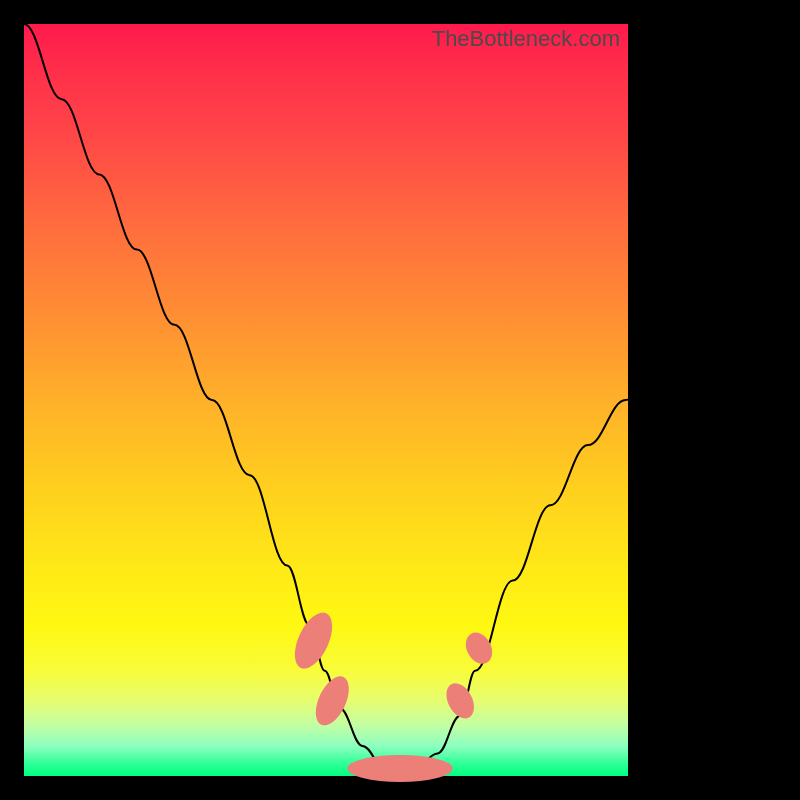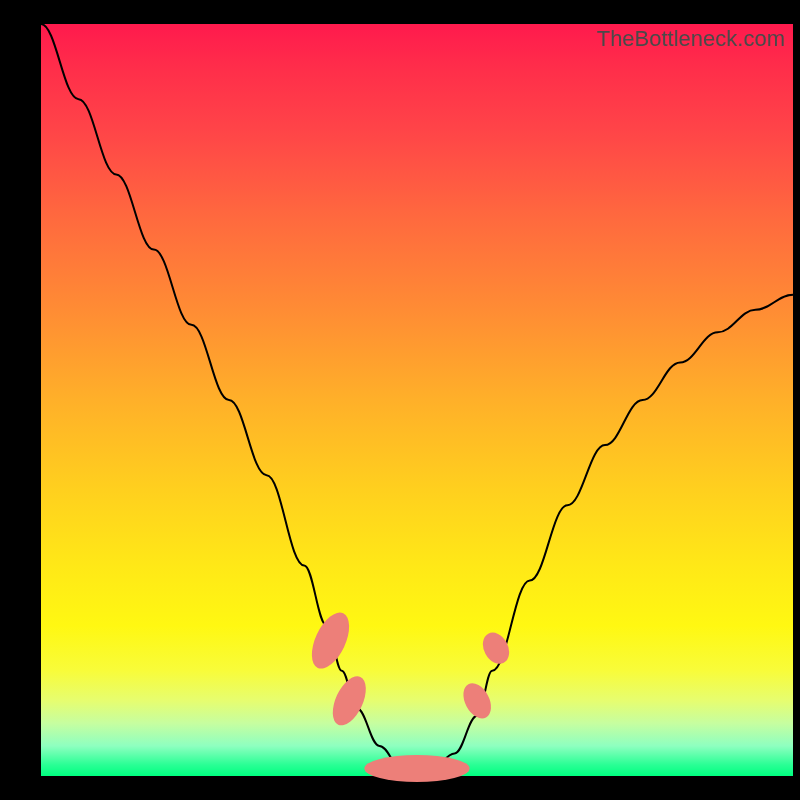--- a/index.html
+++ b/index.html
@@ -15,40 +15,39 @@
     left: 0;
     top: 0;
     width: 800px;
     height: 800px;
     background: #000;
   }
   .plot {
     position: absolute;
     left: 24px;
     top: 24px;
-    width: 752px;
+    width: 604px;
     height: 752px;
     background: linear-gradient(to bottom,
       #ff1a4d 0%,
       #ff2e4a 6%,
       #ff4448 14%,
       #ff6a3e 26%,
       #ff8c34 38%,
       #ffb029 50%,
       #ffd01e 62%,
       #ffe817 72%,
       #fff812 80%,
       #f8fc3a 86%,
       #e6fd70 90%,
       #c6fea0 93%,
       #8effc0 96%,
       #2aff95 98.5%,
       #00ff80 100%
     );
-    margin-left: 17px;
   }
   .watermark {
     position: absolute;
     top: 2px;
     right: 8px;
     font-family: Arial, Helvetica, sans-serif;
     font-size: 22px;
     color: #4a4a4a;
     font-weight: 500;
     user-select: none;

